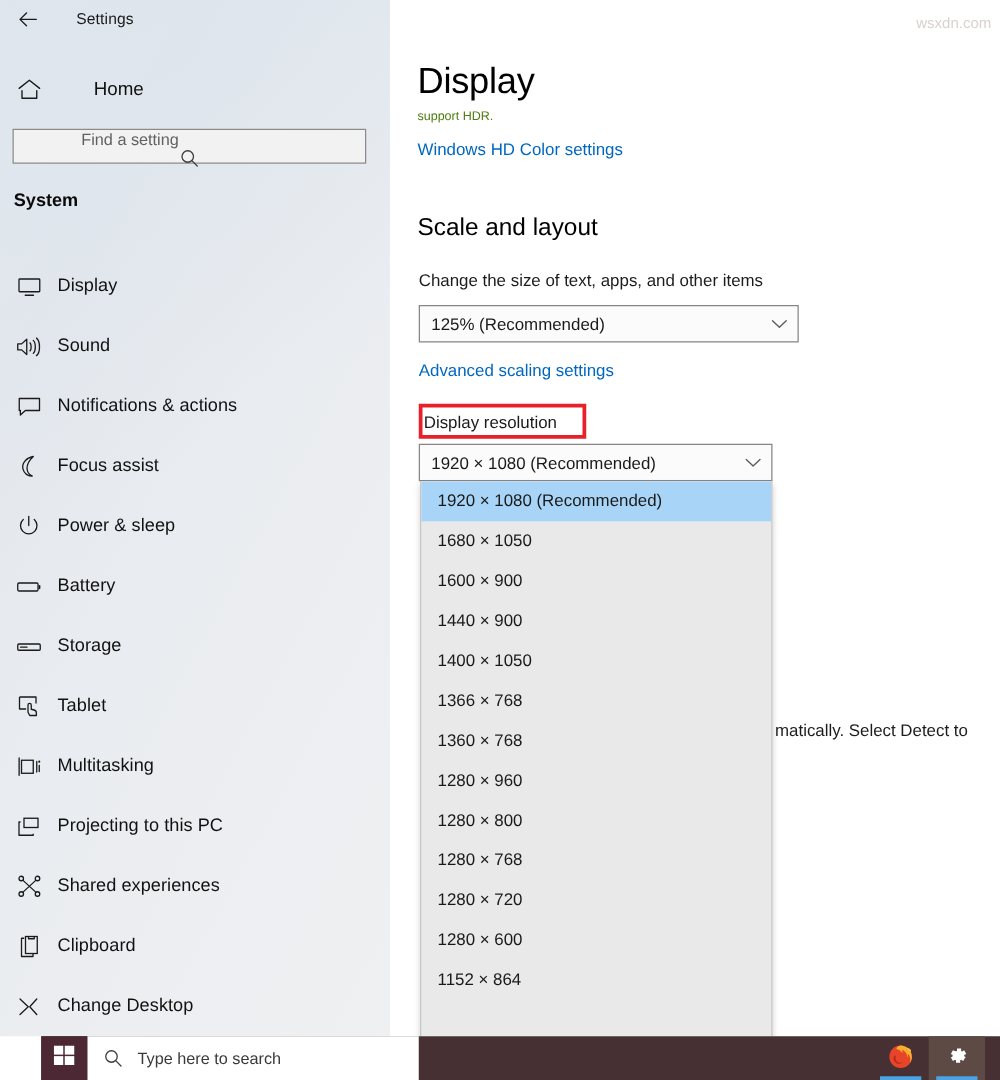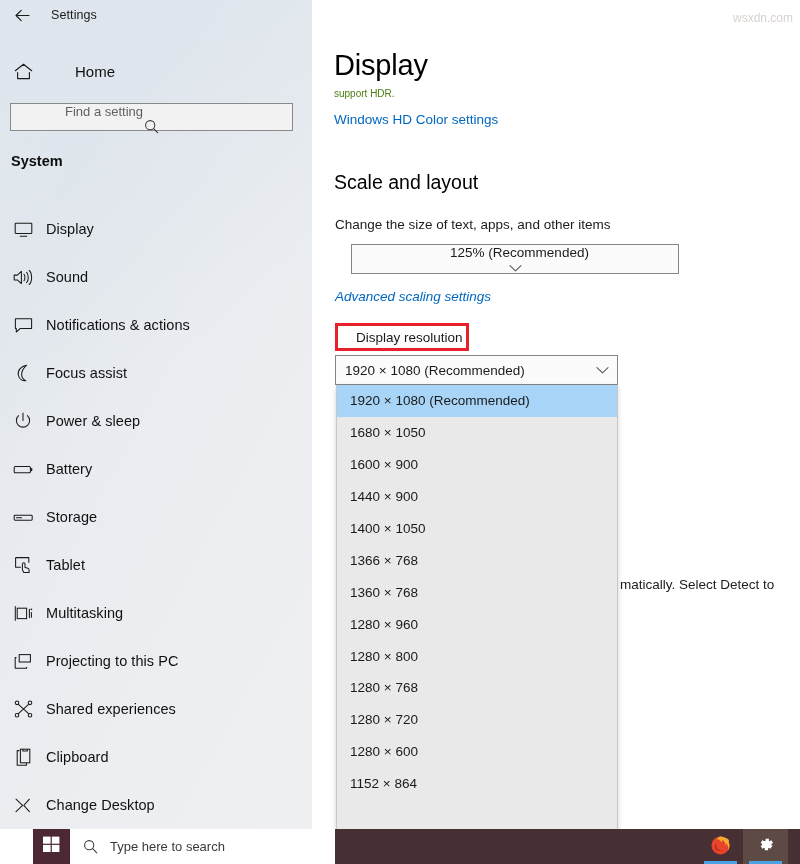--- a/index.html
+++ b/index.html
@@ -48,21 +48,21 @@
   }
   #back-btn {
     width: 44px; height: 30px;
     display: flex; align-items: center; justify-content: center;
     cursor: default;
   }
   #back-btn svg { display: block; }
   #titlebar .title-text {
     font-size: 12.5px;
     color: #1b1b1b;
-    margin-left: 7px;
+    margin-left: 17px;
     letter-spacing: .1px;
   }
 
   #home-row {
     position: absolute;
     left: 0; top: 56px;
     width: 290px; height: 30px;
     display: flex; align-items: center;
     z-index: 3;
     cursor: default;
@@ -205,45 +205,44 @@
     font-size: 13.5px;
     color: #1a1a1a;
     padding-left: 9px;
     white-space: nowrap;
   }
   .combo .chev {
     width: 30px;
     display: flex; align-items: center; justify-content: center;
   }
 
-  #scale-combo { left: 39px; top: 244px; width: 328px; flex-direction: column; }
+  #scale-combo { left: 23px; top: 244px; width: 304px; }
 
   #adv-link {
     position: absolute;
     left: 23px; top: 289px;
     font-size: 13.5px;
     color: #0067c0;
     cursor: default;
     z-index: 4;
-    font-style: italic;
   }
 
   #res-heading-box {
     position: absolute;
     left: 23px; top: 323px;
     width: 134px; height: 28px;
     border: 3px solid #e8202a;
     background: #ffffff;
     z-index: 6;
     display: flex; align-items: center;
   }
   #res-heading-box .rh-text {
     font-size: 13.5px;
     color: #1a1a1a;
-    padding-left: 18px;
+    padding-left: 1px;
     white-space: nowrap;
   }
 
   #res-combo { left: 23px; top: 355px; width: 283px; }
 
   
   #dropdown {
     position: absolute;
     left: 24px; top: 385px;
     width: 282px;

